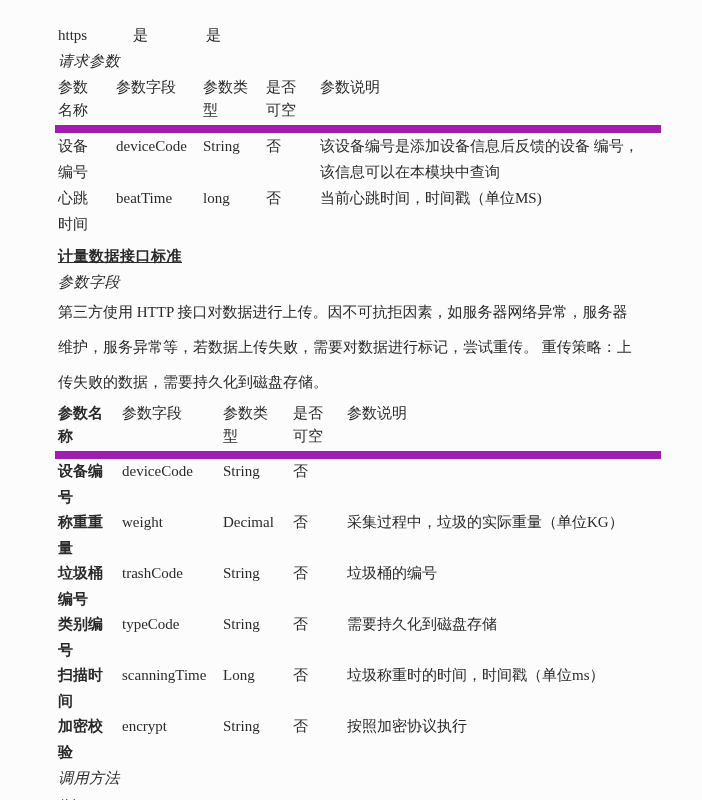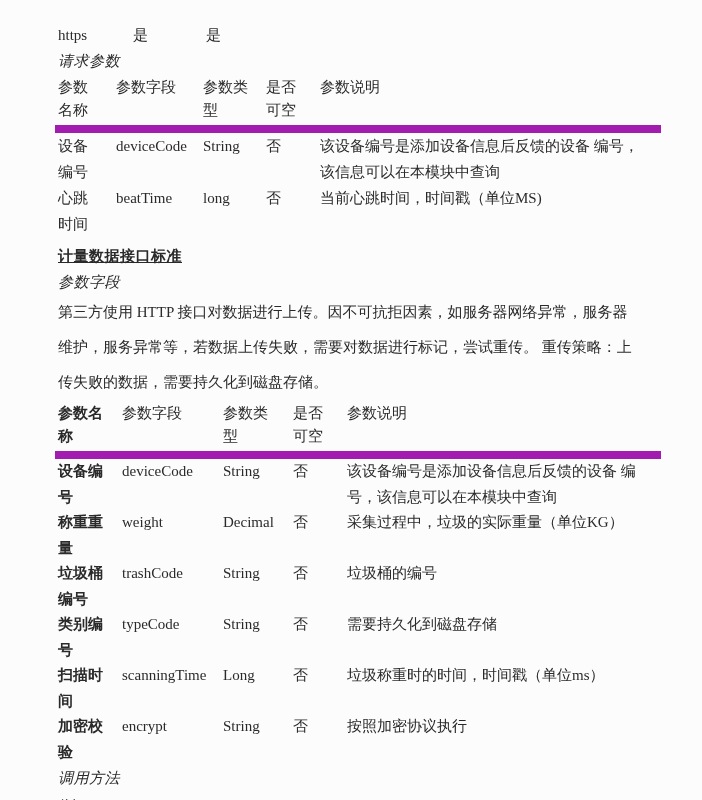--- a/index.html
+++ b/index.html
@@ -149,22 +149,20 @@
       <div class="cell c4">是否
 可空</div>
       <div class="cell c5">参数说明</div>
     </div>
     <div class="trow">
       <div class="cell c1">设备编
 号</div>
       <div class="cell c2">deviceCode</div>
       <div class="cell c3">String</div>
       <div class="cell c4">否</div>
-      <div class="cell c5">该设备编号是添加设备信息后反馈的设备 编
-号，该信息可以在本模块中查询</div>
     </div>
     <div class="trow">
       <div class="cell c1">称重重
 量</div>
       <div class="cell c2">weight</div>
       <div class="cell c3">Decimal</div>
       <div class="cell c4">否</div>
       <div class="cell c5">采集过程中，垃圾的实际重量（单位KG）</div>
     </div>
     <div class="trow">

